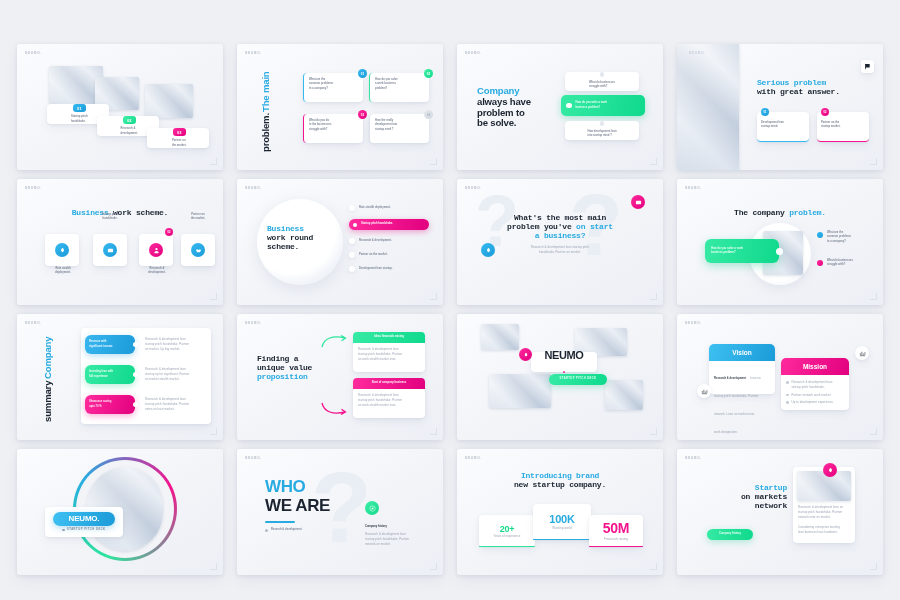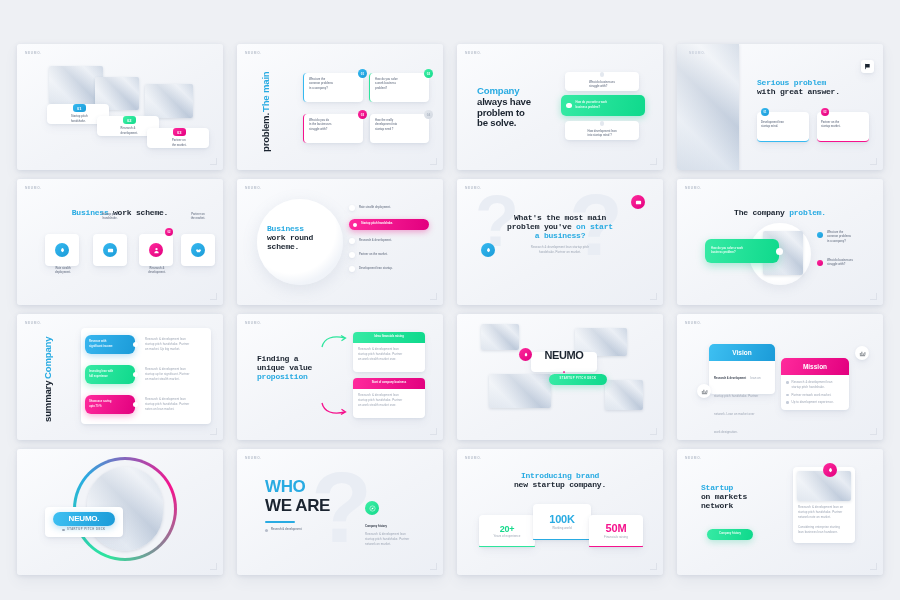--- a/index.html
+++ b/index.html
@@ -508,30 +508,30 @@
       <div class="title" style="font-size:9px;color:#16d98c;">20+</div>
       <div class="body-txt">Years of experience</div>
       <div class="bar" style="position:absolute;left:0;bottom:0;width:56px;background:#2ee59d;"></div>
     </div>
     <div class="card" style="position:absolute;left:76px;top:55px;width:58px;height:36px;display:flex;flex-direction:column;align-items:center;justify-content:center;">
       <div class="title" style="font-size:11px;color:#29abe2;">100K</div>
       <div class="body-txt">Working world</div>
       <div class="bar" style="position:absolute;left:0;bottom:0;width:58px;background:#29abe2;height:1.5px;"></div>
     </div>
     <div class="card" style="position:absolute;left:132px;top:66px;width:54px;height:32px;display:flex;flex-direction:column;align-items:center;justify-content:center;">
-      <div class="title" style="font-size:11px;color:#f5128d;">50M</div>
+      <div class="title" style="font-size:14px;color:#f5128d;">50M</div>
       <div class="body-txt">Financials raising</div>
       <div class="bar" style="position:absolute;left:0;bottom:0;width:54px;background:#f5128d;"></div>
     </div>
     <div class="corner"></div>
   </div>
 
   <div class="slide">
     <div class="logo">NEUMO.</div>
-    <div style="position:absolute;left:24px;top:34px;width:80px;">
+    <div style="position:absolute;left:30px;top:34px;width:80px;text-align:right;">
       <div class="title t10 h-blue">Startup</div>
       <div class="title t10 h-dark" style="white-space:pre-line;">on markets
 network</div>
     </div>
     <div class="pill" style="position:absolute;left:30px;top:80px;width:46px;height:11px;background:linear-gradient(100deg,#36eaa4,#0fd98c);justify-content:center;box-shadow:0 2px 7px rgba(20,200,140,.3);">
       <span class="micro" style="color:#eafff6;">Company history</span>
     </div>
     <div class="card" style="position:absolute;left:116px;top:18px;width:62px;height:76px;">
       <div class="photo" style="position:absolute;left:4px;top:4px;width:54px;height:30px;"></div>
       <div class="body-txt" style="position:absolute;left:5px;top:38px;width:52px;white-space:pre-line;">Research &amp; development lean on

